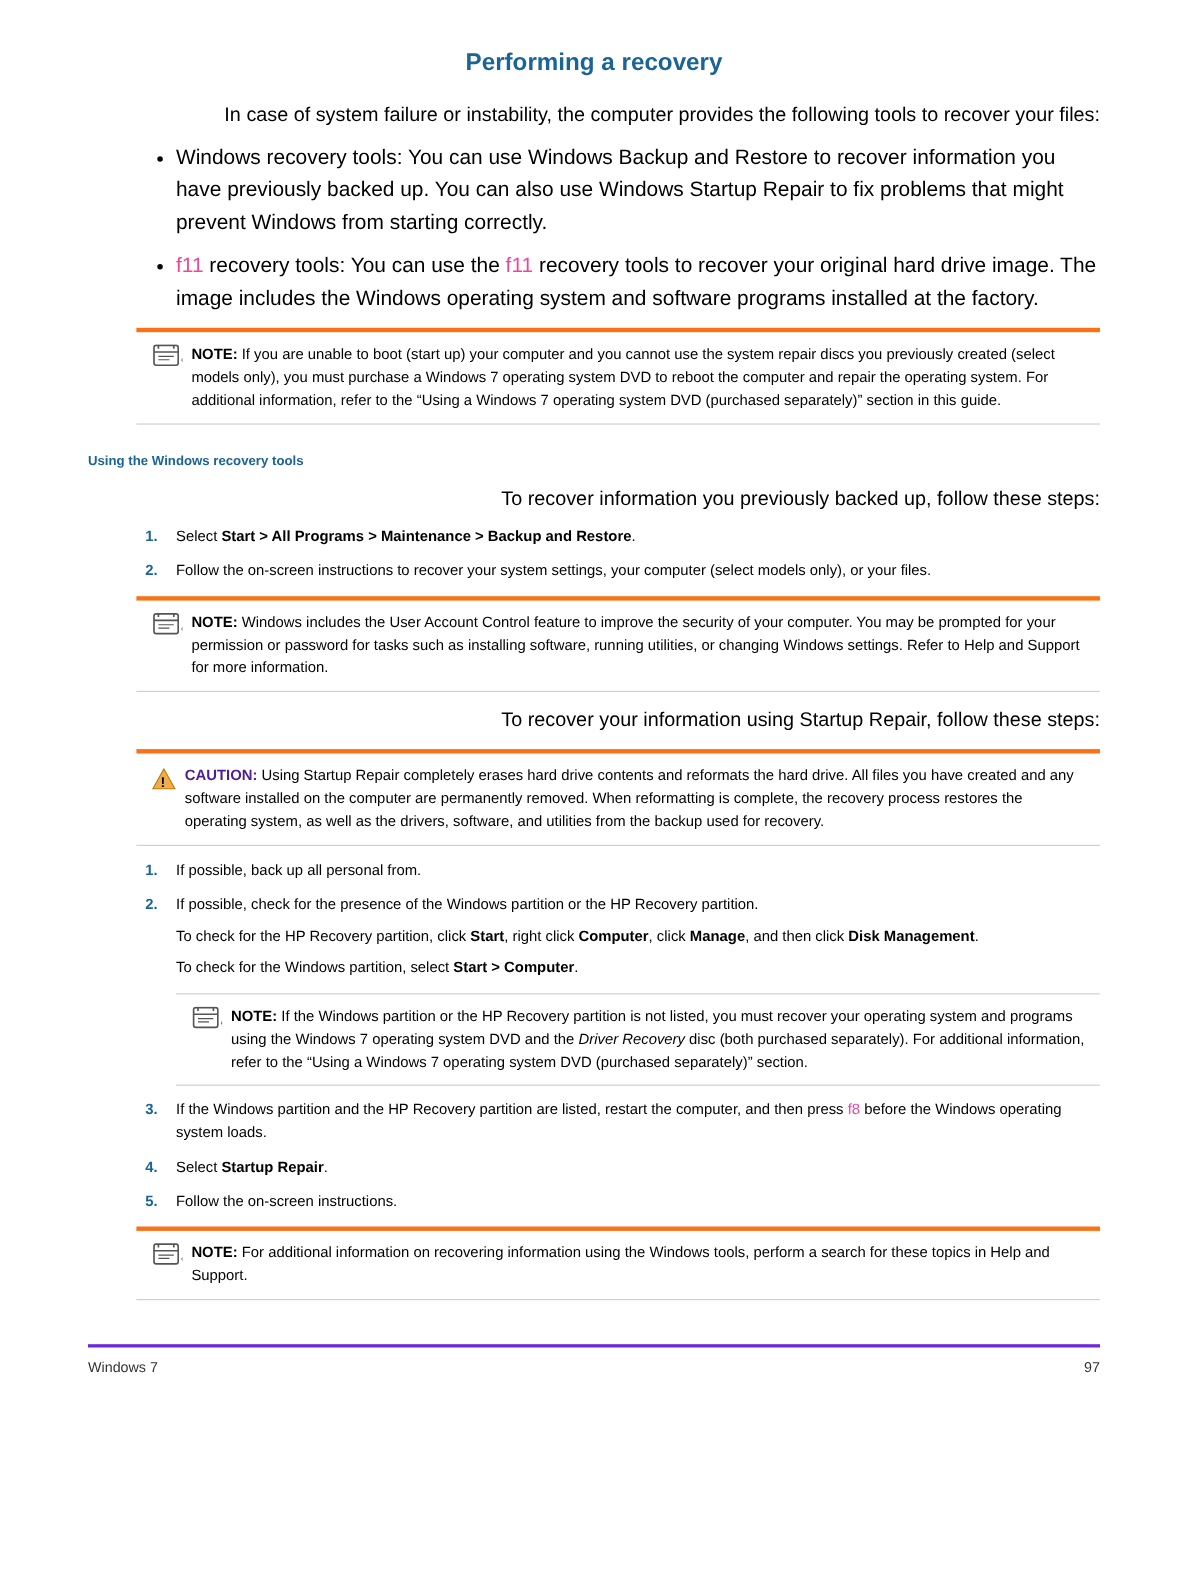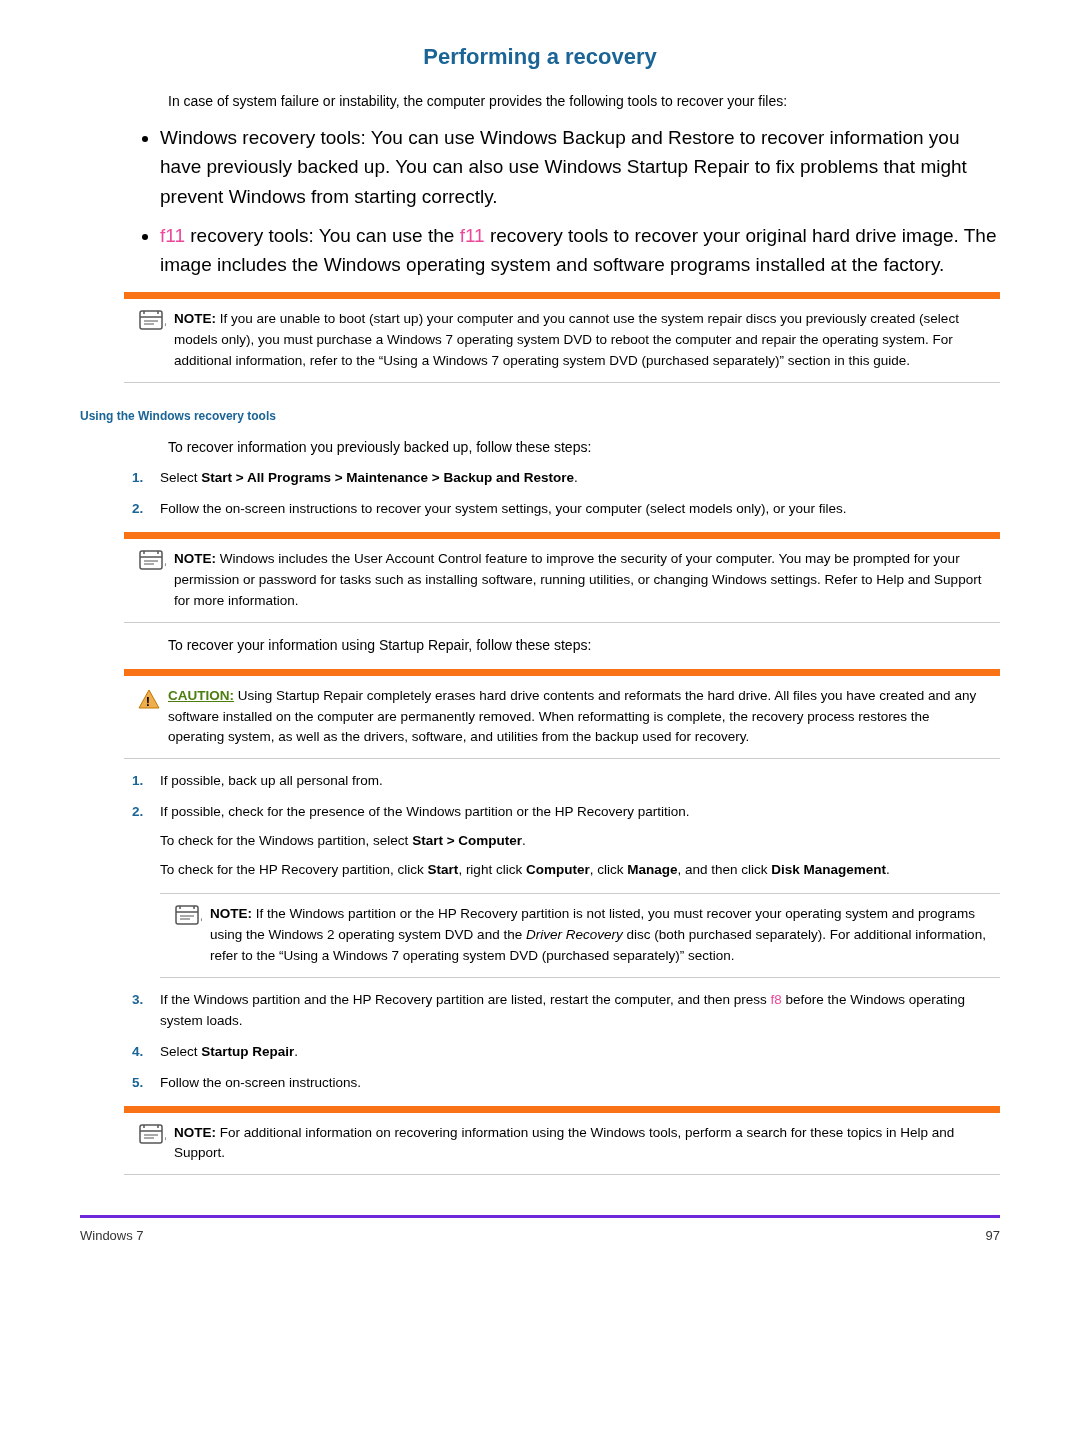--- a/index.html
+++ b/index.html
@@ -30,44 +30,45 @@
 
     .section-title {
       color: #1a6496;
       font-size: 12px;
       font-weight: bold;
       margin-bottom: 12px;
       margin-top: 24px;
     }
 
     .body-text {
-      margin-left: 88px;
-      margin-bottom: 10px;
-      font-size: 14px;
-      line-height: 1.55;
+      margin-left: 60px;
+      margin-bottom: 10px;
+      font-size: 18px;
+      line-height: 1.55;
+      text-align: right;
     }
 
     .bullet-list {
       margin-left: 80px;
       margin-bottom: 10px;
     }
 
     .bullet-list li {
       list-style-type: disc;
       margin-bottom: 10px;
       font-size: 19px;
       line-height: 1.55;
     }
 
     .link {
       color: #ec4899;
     }
 
     .note-box {
-      border-top: 7px solid #f97316;
+      border-top: 4px solid #f97316;
       border-bottom: 1px solid #cccccc;
       padding: 10px 14px;
       margin: 12px 0 12px 44px;
       display: flex;
       align-items: flex-start;
       gap: 8px;
       font-size: 13.5px;
       line-height: 1.55;
     }
 
@@ -136,22 +137,21 @@
       padding-top: 8px;
     }
 
     .footer-left {
       position: absolute;
       left: 0;
     }
 
     .caution-label {
       font-weight: bold;
-      color: #4d7c0f;
-      text-decoration: underline;
+      color: #4c1d95;
     }
   </style>
 </head>
 <body>
 
 <h1 class="page-title">Performing a recovery</h1>
 
 <p class="body-text">In case of system failure or instability, the computer provides the following tools to recover your files:</p>
 
 <ul class="bullet-list">
@@ -218,38 +218,38 @@
 
 <ol class="ordered-list">
   <li>
     <span class="num">1.</span>
     <span>If possible, back up all personal from.</span>
   </li>
   <li>
     <span class="num">2.</span>
     <span>If possible, check for the presence of the Windows partition or the HP Recovery partition.</span>
     <div class="sub-text">
-      <span>To check for the Windows partition, select </span><strong>Start &gt; Computer</strong><span>.</span>
+      <span>To check for the HP Recovery partition, click </span><strong>Start</strong><span>, right click </span><strong>Computer</strong><span>, click </span><strong>Manage</strong><span>, and then click </span><strong>Disk Management</strong><span>.</span>
     </div>
     <div class="sub-text">
-      <span>To check for the HP Recovery partition, click </span><strong>Start</strong><span>, right click </span><strong>Computer</strong><span>, click </span><strong>Manage</strong><span>, and then click </span><strong>Disk Management</strong><span>.</span>
+      <span>To check for the Windows partition, select </span><strong>Start &gt; Computer</strong><span>.</span>
     </div>
     <div class="inner-note">
       <svg class="note-icon" viewBox="0 0 28 24" xmlns="http://www.w3.org/2000/svg">
         <rect x="2" y="1" width="22" height="18" rx="2" ry="2" fill="none" stroke="#555" stroke-width="1.5"></rect>
         <line x1="2" y1="7" x2="24" y2="7" stroke="#555" stroke-width="1.5"></line>
         <line x1="6" y1="4" x2="6" y2="1" stroke="#555" stroke-width="1.5"></line>
         <line x1="20" y1="4" x2="20" y2="1" stroke="#555" stroke-width="1.5"></line>
         <line x1="6" y1="11" x2="20" y2="11" stroke="#555" stroke-width="1"></line>
         <line x1="6" y1="14" x2="16" y2="14" stroke="#555" stroke-width="1"></line>
         <text x="26" y="20" font-size="10" fill="#555">✎</text>
       </svg>
       <span>
         <span class="note-label">NOTE:</span>
-        <span>  If the Windows partition or the HP Recovery partition is not listed, you must recover your operating system and programs using the Windows 2 operating system DVD and the </span><em>Driver Recovery</em><span> disc (both purchased separately). For additional information, refer to the “Using a Windows 7 operating system DVD (purchased separately)” section.</span>
+        <span>  If the Windows partition or the HP Recovery partition is not listed, you must recover your operating system and programs using the Windows 7 operating system DVD and the </span><em>Driver Recovery</em><span> disc (both purchased separately). For additional information, refer to the “Using a Windows 7 operating system DVD (purchased separately)” section.</span>
       </span>
     </div>
   </li>
   <li>
     <span class="num">3.</span>
     <span>If the Windows partition and the HP Recovery partition are listed, restart the computer, and then press </span><span class="link">f8</span><span> before the Windows operating system loads.</span>
   </li>
   <li>
     <span class="num">4.</span>
     <span>Select </span><strong>Startup Repair</strong><span>.</span>

